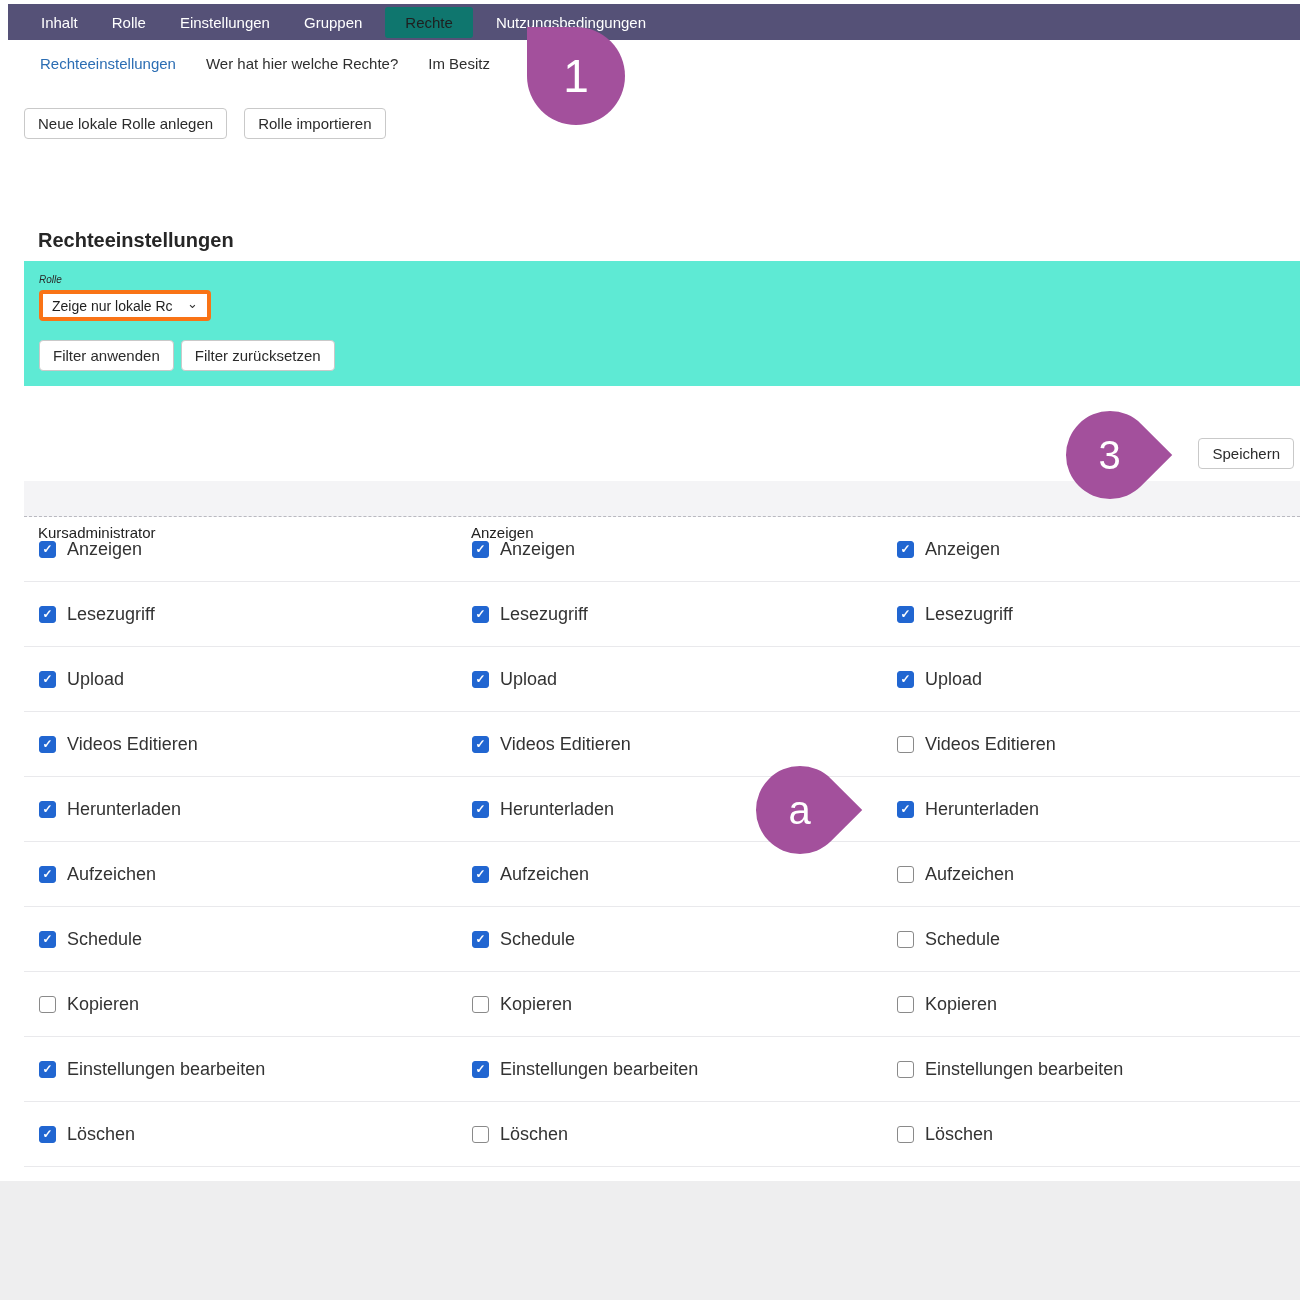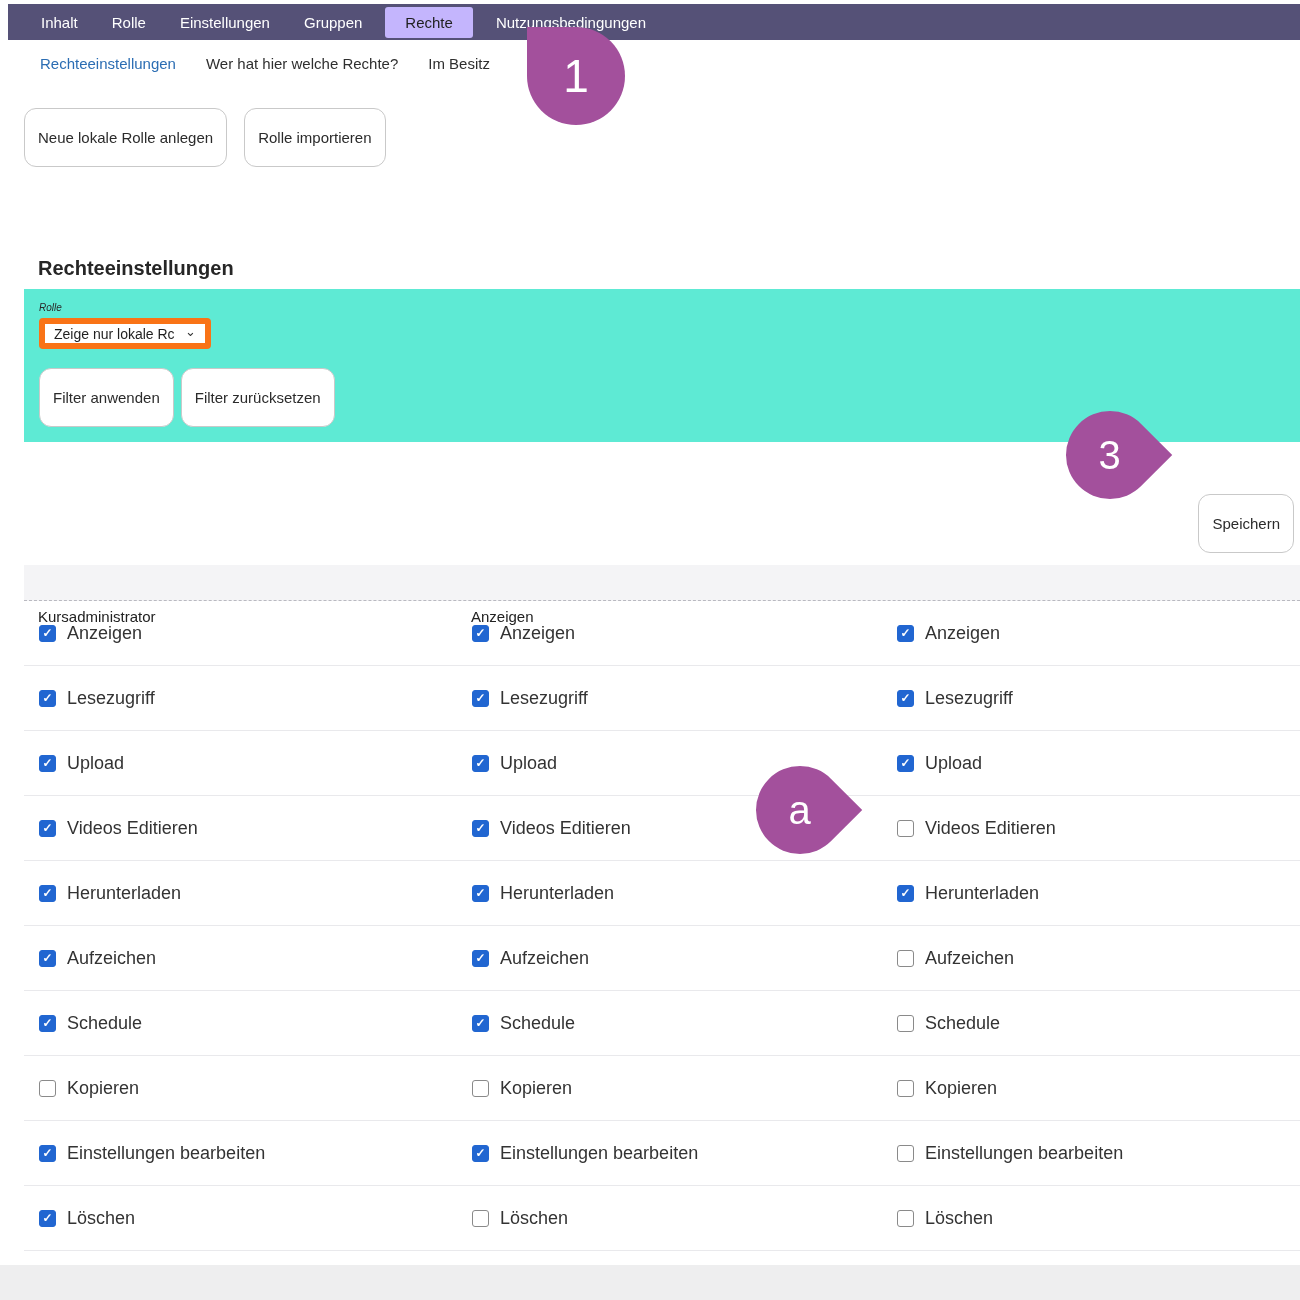--- a/index.html
+++ b/index.html
@@ -23,21 +23,21 @@
     padding-left: 16px;
   }
   .nav-item {
     color: #ffffff;
     font-size: 15px;
     padding: 0 17px;
     cursor: pointer;
     white-space: nowrap;
   }
   .nav-item.active {
-    background: #c4b5fd;
+    background: #0f766e;
     color: #1f1f1f;
     border-radius: 3px;
     padding: 7px 20px;
     margin: 0 6px;
   }
 
   
   .sub-nav {
     height: 46px;
     display: flex;
@@ -52,22 +52,22 @@
     white-space: nowrap;
   }
   .subnav-item.active { color: var(--link-blue, #2b6db3); }
 
   
   .btn {
     display: inline-flex;
     align-items: center;
     background: #ffffff;
     border: 1px solid #c9c9c9;
-    border-radius: 12px;
-    padding: 20px 13px;
+    border-radius: 4px;
+    padding: 6px 13px;
     font-size: 15px;
     color: #2b2b2b;
     font-family: "Liberation Sans", sans-serif;
     cursor: pointer;
     white-space: nowrap;
   }
 
   .action-row {
     margin-top: 22px;
     padding-left: 24px;
@@ -93,21 +93,21 @@
   .role-label {
     font-size: 10px;
     font-style: italic;
     color: #2a2a2a;
   }
   .select-box {
     margin-top: 5px;
     width: 172px;
     height: 31px;
     background: #ffffff;
-    border: 6px solid #f97316;
+    border: 4px solid #f97316;
     border-radius: 4px;
     display: flex;
     align-items: center;
     justify-content: space-between;
     padding: 0 9px;
     font-size: 14px;
     color: #1f1f1f;
     cursor: pointer;
   }
   .select-box .chev {

